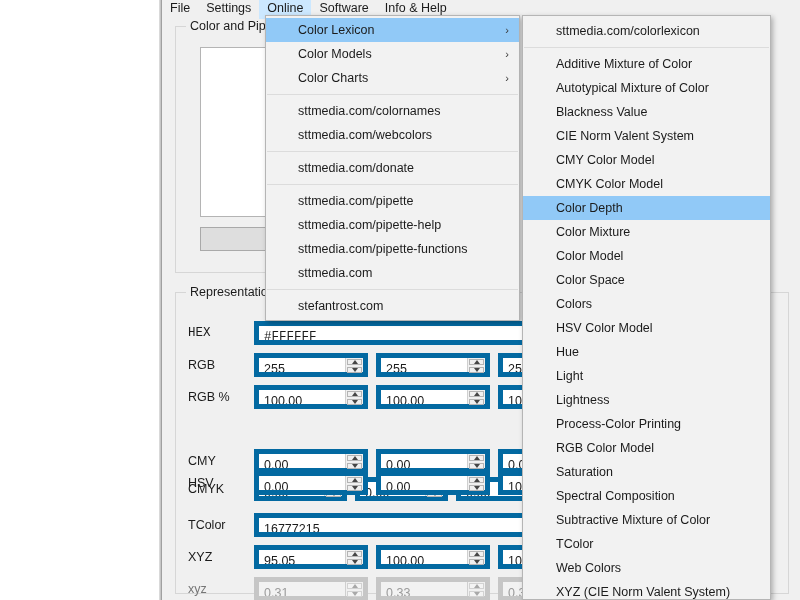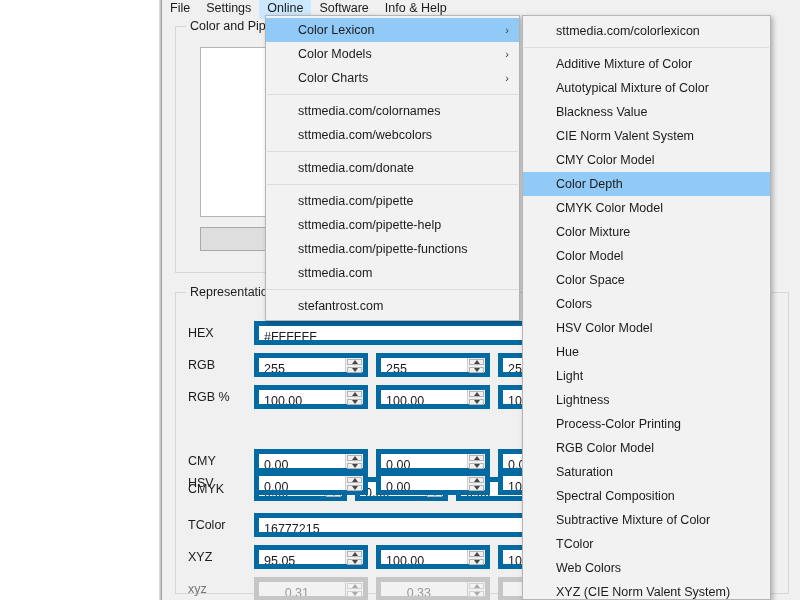--- a/index.html
+++ b/index.html
@@ -130,21 +130,21 @@
   }
   .field .val {
     flex: 1 1 auto;
     font-size: 12.5px;
     color: #1b1b1b;
     line-height: 22px;
     padding-left: 5px;
     white-space: nowrap;
     overflow: hidden;
   }
-  .row.disabled .field { background: #f2f2f2; border-color: #c6c6c6; text-align: right; }
+  .row.disabled .field { background: #f2f2f2; border-color: #c6c6c6; }
   .row.disabled .field .val { color: #9a9a9a; }
 
   .spinner {
     flex: 0 0 17px;
     width: 17px;
     display: flex;
     flex-direction: column;
     border-left: 1px solid #cfcfcf;
     background: #f0f0f0;
   }
@@ -239,21 +239,21 @@
 
     <div class="groupbox" id="gb-color">
       <div class="gb-title">Color and Pipette</div>
       <div class="color-preview"></div>
       <div class="pipette-button">Pipette</div>
     </div>
 
     <div class="groupbox" id="gb-repr">
       <div class="gb-title">Representations</div>
       <div class="rows" id="repr-rows">
-          <div class="row" style="top: 26px;">
+          <div class="row" style="top: 26px; font-family: Liberation Mono, monospace;">
             <div class="row-label">HEX</div>
             <div class="field f-wide">
               <div class="val">#FFFFFF</div>
             </div>
           </div>
           <div class="row" style="top: 58px;">
             <div class="row-label">RGB</div>
             <div class="field f-num">
               <div class="val">255</div>
               <div class="spinner">
@@ -545,22 +545,22 @@
     </div>
 
   <div class="menu" id="menu-lexicon">
       <div class="menu-item"><span>sttmedia.com/colorlexicon</span></div>
       <div class="menu-sep"></div>
       <div class="menu-item"><span>Additive Mixture of Color</span></div>
       <div class="menu-item"><span>Autotypical Mixture of Color</span></div>
       <div class="menu-item"><span>Blackness Value</span></div>
       <div class="menu-item"><span>CIE Norm Valent System</span></div>
       <div class="menu-item"><span>CMY Color Model</span></div>
+      <div class="menu-item"><span>CMYK Color Model</span></div>
       <div class="menu-item highlight"><span>Color Depth</span></div>
-      <div class="menu-item"><span>CMYK Color Model</span></div>
       <div class="menu-item"><span>Color Mixture</span></div>
       <div class="menu-item"><span>Color Model</span></div>
       <div class="menu-item"><span>Color Space</span></div>
       <div class="menu-item"><span>Colors</span></div>
       <div class="menu-item"><span>HSV Color Model</span></div>
       <div class="menu-item"><span>Hue</span></div>
       <div class="menu-item"><span>Light</span></div>
       <div class="menu-item"><span>Lightness</span></div>
       <div class="menu-item"><span>Process-Color Printing</span></div>
       <div class="menu-item"><span>RGB Color Model</span></div>

